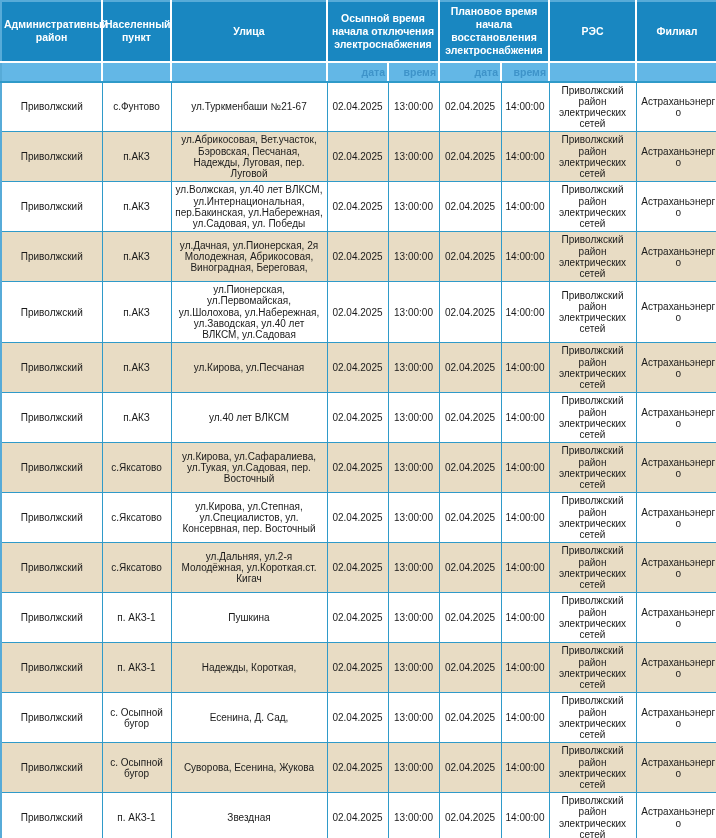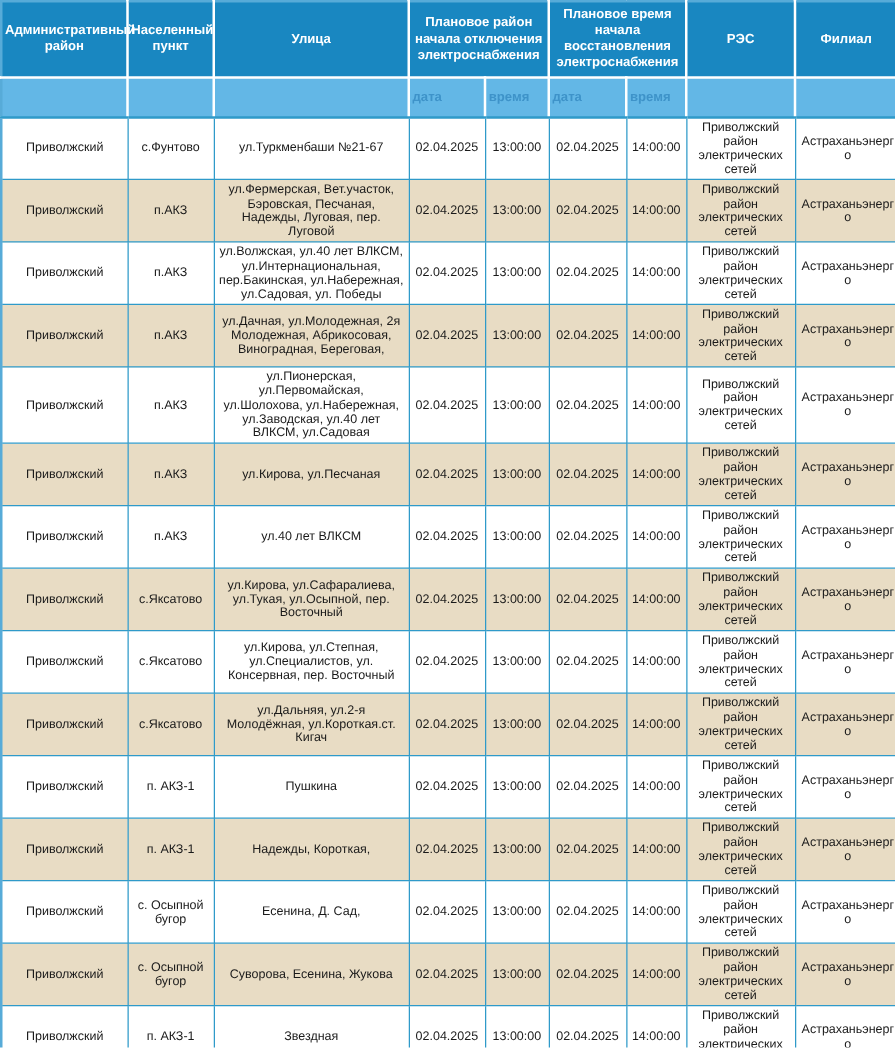--- a/index.html
+++ b/index.html
@@ -42,26 +42,26 @@
     line-height: 1.25;
   }
   thead tr.main-header th:first-child { border-left: none; }
   thead tr.main-header th:last-child { border-right: none; }
   
   thead tr.sub-header td {
     background: var(--subheader-bg);
     color: var(--subheader-text);
     font-size: 10.5px;
     font-weight: bold;
-    text-align: left;
+    text-align: right;
     vertical-align: middle;
     border: 2px solid #ffffff;
     border-top: none;
     border-bottom: 2px solid var(--border-blue);
-    height: 32px;
+    height: 20px;
     padding: 1px 2px;
   }
   thead tr.sub-header td:first-child { border-left: none; }
   thead tr.sub-header td:last-child { border-right: none; }
   
   tbody td {
     background: #ffffff;
     color: var(--text-color);
     font-size: 10px;
     line-height: 1.12;
@@ -88,21 +88,21 @@
     <col style="width:62px">
     <col style="width:48px">
     <col style="width:87px">
     <col style="width:81px">
   </colgroup>
   <thead>
     <tr class="main-header">
       <th>Административный район</th>
       <th>Населенный пункт</th>
       <th>Улица</th>
-      <th colspan="2">Плановое район начала отключения электроснабжения</th>
+      <th colspan="2">Осыпной время начала отключения электроснабжения</th>
       <th colspan="2">Плановое время начала восстановления электроснабжения</th>
       <th>РЭС</th>
       <th>Филиал</th>
     </tr>
     <tr class="sub-header">
       <td></td>
       <td></td>
       <td></td>
       <td>дата</td>
       <td>время</td>
@@ -120,21 +120,21 @@
     <td class="cell-off-date">02.04.2025</td>
     <td class="cell-off-time">13:00:00</td>
     <td class="cell-on-date">02.04.2025</td>
     <td class="cell-on-time">14:00:00</td>
     <td class="cell-res">Приволжский район электрических сетей</td>
     <td class="cell-branch">Астраханьэнерго</td>
   </tr>
       <tr class="alt">
     <td class="cell-admin">Приволжский</td>
     <td class="cell-settlement">п.АКЗ</td>
-    <td class="cell-street">ул.Фермерская, Вет.участок, Бэровская, Песчаная, Надежды, Луговая, пер. Луговой</td>
+    <td class="cell-street">ул.Абрикосовая, Вет.участок, Бэровская, Песчаная, Надежды, Луговая, пер. Луговой</td>
     <td class="cell-off-date">02.04.2025</td>
     <td class="cell-off-time">13:00:00</td>
     <td class="cell-on-date">02.04.2025</td>
     <td class="cell-on-time">14:00:00</td>
     <td class="cell-res">Приволжский район электрических сетей</td>
     <td class="cell-branch">Астраханьэнерго</td>
   </tr>
       <tr>
     <td class="cell-admin">Приволжский</td>
     <td class="cell-settlement">п.АКЗ</td>
@@ -142,21 +142,21 @@
     <td class="cell-off-date">02.04.2025</td>
     <td class="cell-off-time">13:00:00</td>
     <td class="cell-on-date">02.04.2025</td>
     <td class="cell-on-time">14:00:00</td>
     <td class="cell-res">Приволжский район электрических сетей</td>
     <td class="cell-branch">Астраханьэнерго</td>
   </tr>
       <tr class="alt">
     <td class="cell-admin">Приволжский</td>
     <td class="cell-settlement">п.АКЗ</td>
-    <td class="cell-street">ул.Дачная, ул.Молодежная, 2я Молодежная, Абрикосовая, Виноградная, Береговая,</td>
+    <td class="cell-street">ул.Дачная, ул.Пионерская, 2я Молодежная, Абрикосовая, Виноградная, Береговая,</td>
     <td class="cell-off-date">02.04.2025</td>
     <td class="cell-off-time">13:00:00</td>
     <td class="cell-on-date">02.04.2025</td>
     <td class="cell-on-time">14:00:00</td>
     <td class="cell-res">Приволжский район электрических сетей</td>
     <td class="cell-branch">Астраханьэнерго</td>
   </tr>
       <tr>
     <td class="cell-admin">Приволжский</td>
     <td class="cell-settlement">п.АКЗ</td>
@@ -186,21 +186,21 @@
     <td class="cell-off-date">02.04.2025</td>
     <td class="cell-off-time">13:00:00</td>
     <td class="cell-on-date">02.04.2025</td>
     <td class="cell-on-time">14:00:00</td>
     <td class="cell-res">Приволжский район электрических сетей</td>
     <td class="cell-branch">Астраханьэнерго</td>
   </tr>
       <tr class="alt">
     <td class="cell-admin">Приволжский</td>
     <td class="cell-settlement">с.Яксатово</td>
-    <td class="cell-street">ул.Кирова, ул.Сафаралиева, ул.Тукая, ул.Осыпной, пер. Восточный</td>
+    <td class="cell-street">ул.Кирова, ул.Сафаралиева, ул.Тукая, ул.Садовая, пер. Восточный</td>
     <td class="cell-off-date">02.04.2025</td>
     <td class="cell-off-time">13:00:00</td>
     <td class="cell-on-date">02.04.2025</td>
     <td class="cell-on-time">14:00:00</td>
     <td class="cell-res">Приволжский район электрических сетей</td>
     <td class="cell-branch">Астраханьэнерго</td>
   </tr>
       <tr>
     <td class="cell-admin">Приволжский</td>
     <td class="cell-settlement">с.Яксатово</td>

